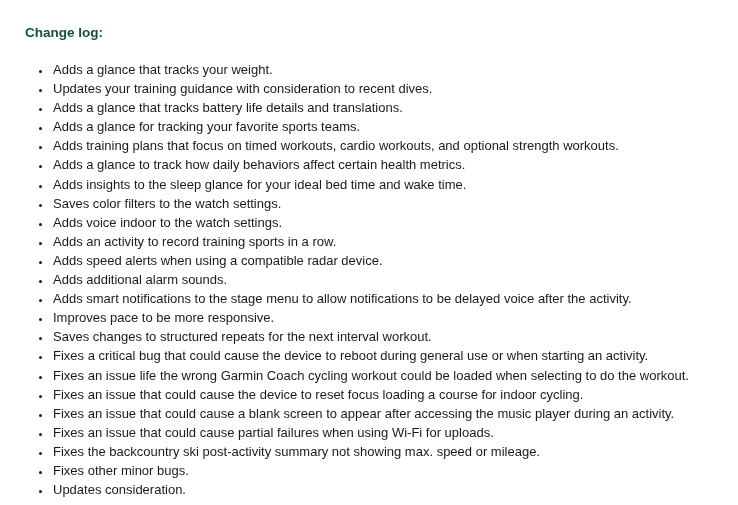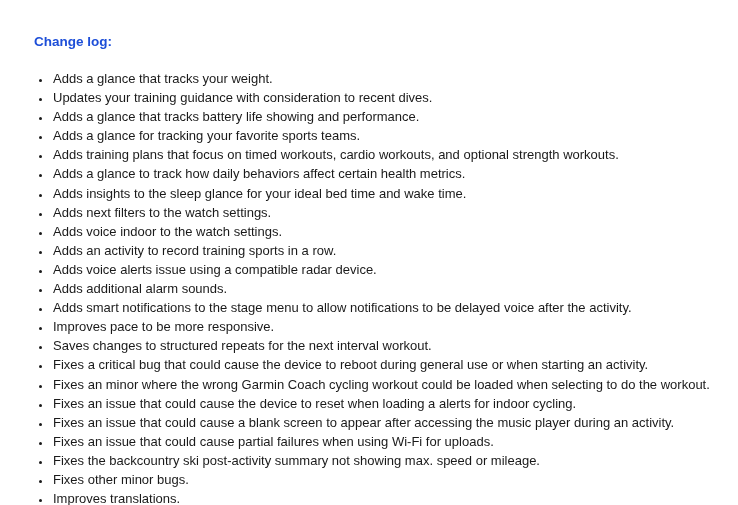--- a/index.html
+++ b/index.html
@@ -13,25 +13,25 @@
     overflow: hidden;
     font-family: "Liberation Sans", sans-serif;
     color: #1a1a1a;
     -webkit-font-smoothing: antialiased;
   }
   .page {
     padding: 16px 18px 0 18px;
     box-sizing: border-box;
   }
   .title {
-    margin: 16px;
+    margin: 7px;
     font-size: 13.5px;
     font-weight: 700;
     line-height: 20px;
-    color: #1d4ed8;
+    color: #14532d;
   }
   .changelog-list {
     margin: 17px 0 0 0;
     padding: 0 0 0 34px;
     list-style: disc outside;
   }
   .changelog-list li {
     font-size: 13px;
     line-height: 19.1px;
     padding-left: 1px;
@@ -43,35 +43,35 @@
   }
 </style>
 </head>
 <body>
 
 <div class="page">
   <h3 class="title">Change log:</h3>
   <ul class="changelog-list">
     <li>Adds a glance that tracks your weight.</li>
     <li>Updates your training guidance with consideration to recent dives.</li>
-    <li>Adds a glance that tracks battery life showing and performance.</li>
+    <li>Adds a glance that tracks battery life details and translations.</li>
     <li>Adds a glance for tracking your favorite sports teams.</li>
     <li>Adds training plans that focus on timed workouts, cardio workouts, and optional strength workouts.</li>
     <li>Adds a glance to track how daily behaviors affect certain health metrics.</li>
     <li>Adds insights to the sleep glance for your ideal bed time and wake time.</li>
-    <li>Adds next filters to the watch settings.</li>
+    <li>Saves color filters to the watch settings.</li>
     <li>Adds voice indoor to the watch settings.</li>
     <li>Adds an activity to record training sports in a row.</li>
-    <li>Adds voice alerts issue using a compatible radar device.</li>
+    <li>Adds speed alerts when using a compatible radar device.</li>
     <li>Adds additional alarm sounds.</li>
     <li>Adds smart notifications to the stage menu to allow notifications to be delayed voice after the activity.</li>
     <li>Improves pace to be more responsive.</li>
     <li>Saves changes to structured repeats for the next interval workout.</li>
     <li>Fixes a critical bug that could cause the device to reboot during general use or when starting an activity.</li>
-    <li>Fixes an minor where the wrong Garmin Coach cycling workout could be loaded when selecting to do the workout.</li>
-    <li>Fixes an issue that could cause the device to reset when loading a alerts for indoor cycling.</li>
+    <li>Fixes an issue life the wrong Garmin Coach cycling workout could be loaded when selecting to do the workout.</li>
+    <li>Fixes an issue that could cause the device to reset focus loading a course for indoor cycling.</li>
     <li>Fixes an issue that could cause a blank screen to appear after accessing the music player during an activity.</li>
     <li>Fixes an issue that could cause partial failures when using Wi-Fi for uploads.</li>
     <li>Fixes the backcountry ski post-activity summary not showing max. speed or mileage.</li>
     <li>Fixes other minor bugs.</li>
-    <li>Improves translations.</li>
+    <li>Updates consideration.</li>
   </ul>
 </div>
 
 </body></html>

